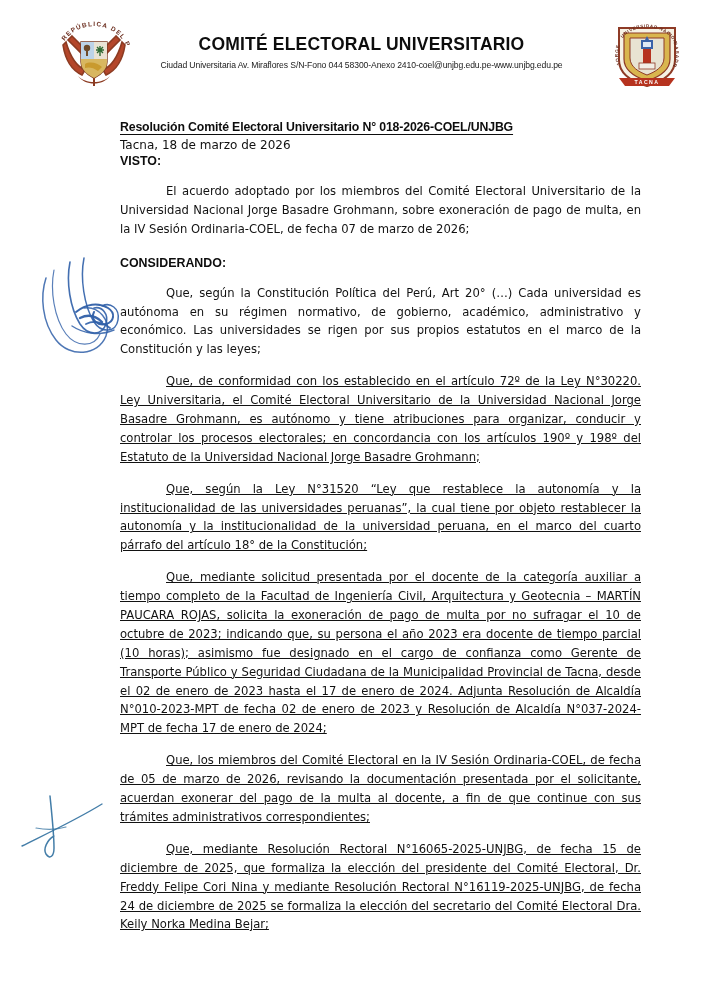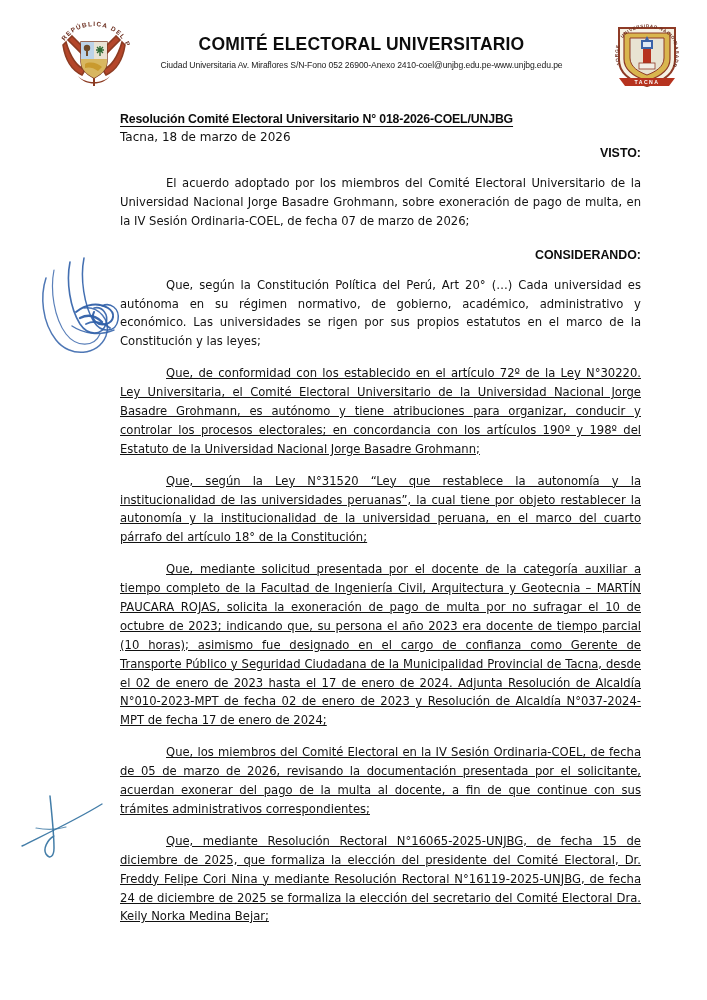--- a/index.html
+++ b/index.html
@@ -51,21 +51,21 @@
   .logo {
     position: absolute;
     top: 12px;
   }
   .logo.left  { left: 52px;  width: 84px; height: 80px; }
   .logo.right { right: 18px; width: 84px; height: 80px; }
 
   
   .doc-body {
     position: relative;
-    margin: 8px 66px 0 120px;
+    margin: 16px 66px 0 120px;
     padding-top: 8px;
   }
   .res-title {
     font-family: "Liberation Sans", sans-serif;
     font-weight: bold;
     font-size: 12.3px;
     text-decoration: underline;
     text-underline-offset: 3px;
     color: #0d0d0d;
     margin: 0;
@@ -78,21 +78,20 @@
     text-align: left;
     margin: 4px 0 0 0;
     padding-right: 2px;
   }
   .section-label {
     font-family: "Liberation Sans", sans-serif;
     font-weight: bold;
     font-size: 12.4px;
     margin: 2px 0 0 0;
     color: #0d0d0d;
-    text-align: right;
   }
   .section-label.considerando {
     margin-top: 17px;
   }
   .para {
     font-family: "DejaVu Sans", sans-serif;
     font-size: 11.6px;
     line-height: 1.63;
     text-align: justify;
     text-indent: 46px;
@@ -145,21 +144,21 @@
 
         <path d="M33,52 C38,49 46,51 50,55 L46,59 C41,55 36,55 33,56 Z" fill="#c99a2e"></path>
 
         <path d="M26,64 C33,74 51,74 58,64 C50,72 34,72 26,64 Z" fill="#8c3b22"></path>
         <path d="M42,66 L42,74" stroke="#8c3b22" stroke-width="2"></path>
       </svg>
     </div>
 
     <div class="header-center">
       <p class="org-title">COMITÉ ELECTORAL UNIVERSITARIO</p>
-      <p class="org-address">Ciudad Universitaria Av. Miraflores S/N-Fono 052 26900-Anexo 2410-coel@unjbg.edu.pe-www.unjbg.edu.pe</p>
+      <p class="org-address">Ciudad Universitaria Av. Miraflores S/N-Fono 044 58300-Anexo 2410-coel@unjbg.edu.pe-www.unjbg.edu.pe</p>
     </div>
 
     <div class="logo right">
       <svg viewBox="0 0 84 80" width="84" height="80" aria-hidden="true">
         <defs>
           <path id="arcTop" d="M14,32 A30,26 0 0 1 70,32"></path>
           <path id="arcLft" d="M17,56 A28,28 0 0 1 17,28"></path>
           <path id="arcRgt" d="M67,28 A28,28 0 0 1 67,56"></path>
         </defs>
 

